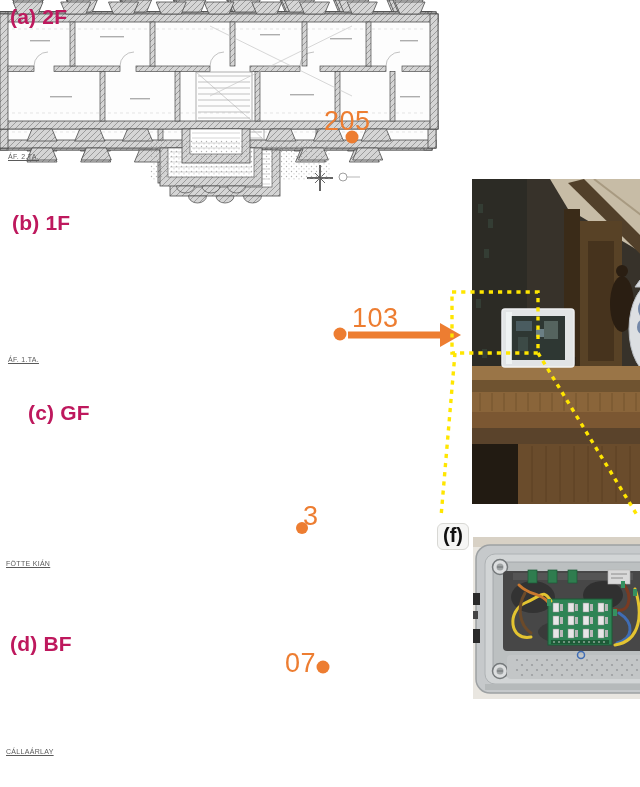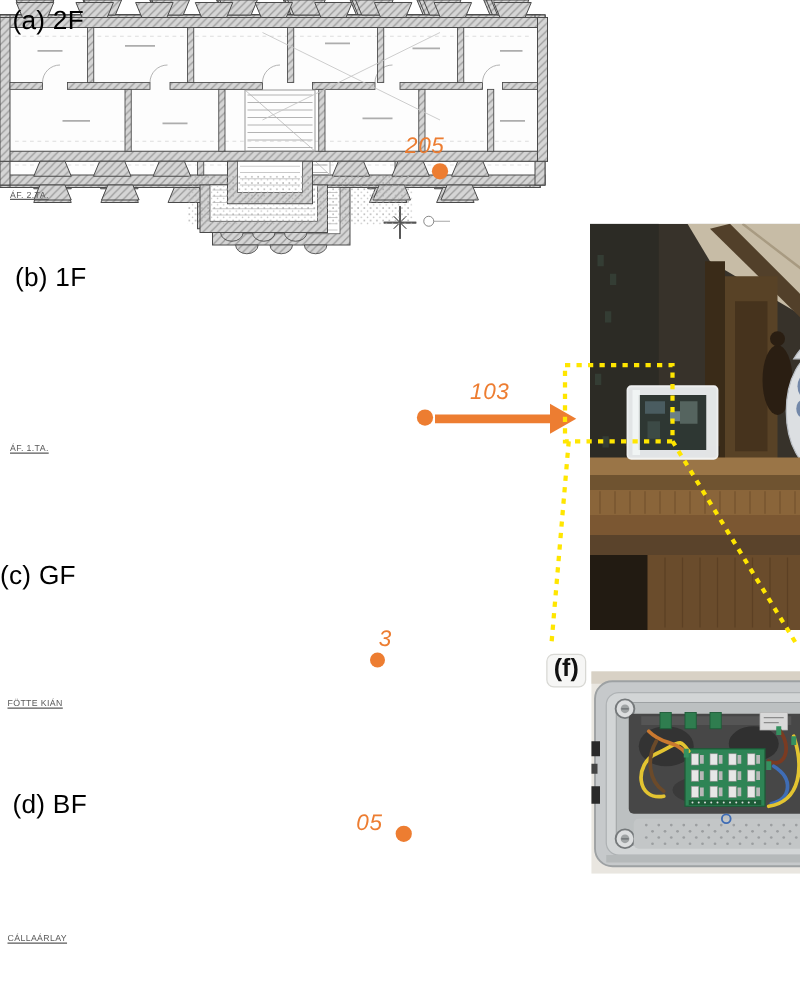--- a/index.html
+++ b/index.html
@@ -7,26 +7,26 @@
     position:relative;width:640px;height:787px;background:#ffffff;
     font-family:"Liberation Sans", sans-serif;overflow:hidden;
   }
   .plan{position:absolute;}
   #plan-a{left:2px;top:2px;}
   #plan-b{left:2px;top:190px;}
   #plan-c{left:2px;top:396px;}
   #plan-d{left:2px;top:596px;}
   .plan svg{display:block;}
   .plan-label{
-    position:absolute;font-weight:normal;font-size:21px;color:#000000;z-index:6;
+    position:absolute;font-weight:bold;font-size:21px;color:#be185d;z-index:6;
     letter-spacing:0.2px;
   }
   #label-a{left:10px;top:5px;}
   #label-b{left:12px;top:211px;}
-  #label-c{left:0;top:401px;margin-top:48px;}
+  #label-c{left:28px;top:401px;}
   #label-d{left:10px;top:632px;}
   .plan-caption{
     position:absolute;font-size:7px;color:#5a5a5a;z-index:6;
     text-decoration:underline;letter-spacing:0.3px;
   }
   #cap-a{left:8px;top:153px;}
   #cap-b{left:8px;top:356px;}
   #cap-c{left:6px;top:560px;}
   #cap-d{left:6px;top:748px;}
   .photo{position:absolute;z-index:1;}
@@ -35,21 +35,21 @@
   .photo svg{display:block;}
   .photo-label{
     position:absolute;font-weight:bold;font-size:21px;z-index:7;
   }
   #label-e{left:446px;top:167px;color:#ffffff;}
   #label-f{
     left:437px;top:523px;color:#111;background:#f6f6f5;
     border:1px solid #d8d8d4;border-radius:6px;padding:0 5px 2px 5px;font-size:20px;
   }
   .sensor-id{
-    position:absolute;font-style:italic;font-size:18px;z-index:7;
+    position:absolute;font-size:27px;z-index:7;
     letter-spacing:0.5px;
   }
   #marker-a{left:324px;top:106px;}
   #marker-b{left:352px;top:303px;}
   #marker-c{left:303px;top:501px;}
   #marker-d{left:285px;top:648px;}
   #overlay{
     position:absolute;left:0;top:0;width:640px;height:787px;z-index:5;
     pointer-events:none;
   }
@@ -635,23 +635,23 @@
         <circle cx="159" cy="138" r="1.1" fill="#9b9ea0"></circle>
         <circle cx="169" cy="138" r="1.1" fill="#9b9ea0"></circle>
         <circle cx="108" cy="118" r="3.5" fill="none" stroke="#3f6db5" stroke-width="1.5"></circle>
         <rect x="12" y="147" width="183" height="6" fill="#b5b9ba"></rect>
       </svg>
   </figure>
   <div class="photo-label" id="label-e">(e)</div>
   <div class="photo-label" id="label-f">(f)</div>
 
   <span class="sensor-id" id="marker-a" style="color: rgb(237, 125, 49);">205</span>
-  <span class="sensor-id" id="marker-b" style="color: rgb(237, 125, 49); margin-left: 24px;">103</span>
+  <span class="sensor-id" id="marker-b" style="color: rgb(237, 125, 49);">103</span>
   <span class="sensor-id" id="marker-c" style="color: rgb(237, 125, 49);">3</span>
-  <span class="sensor-id" id="marker-d" style="color: rgb(237, 125, 49);">05</span>
+  <span class="sensor-id" id="marker-d" style="color: rgb(237, 125, 49);">07</span>
 
   <svg id="overlay" viewBox="0 0 640 787">
       <circle cx="352" cy="137" r="6.5" fill="#ED7D31"></circle>
       <circle cx="340" cy="334" r="6.5" fill="#ED7D31"></circle>
       <circle cx="302" cy="528" r="6" fill="#ED7D31"></circle>
       <circle cx="323" cy="667" r="6.5" fill="#ED7D31"></circle>
       <line x1="348" y1="335" x2="442" y2="335" stroke="#ED7D31" stroke-width="7"></line>
       <polygon points="440,323 461,335 440,347" fill="#ED7D31"></polygon>
       <rect x="452" y="292" width="86" height="61" fill="none" stroke="#FFE600" stroke-width="3.4" stroke-dasharray="4.2 5"></rect>
       <line x1="455" y1="353" x2="441" y2="517" fill="none" stroke="#FFE600" stroke-width="3.4" stroke-dasharray="4.2 5"></line>

